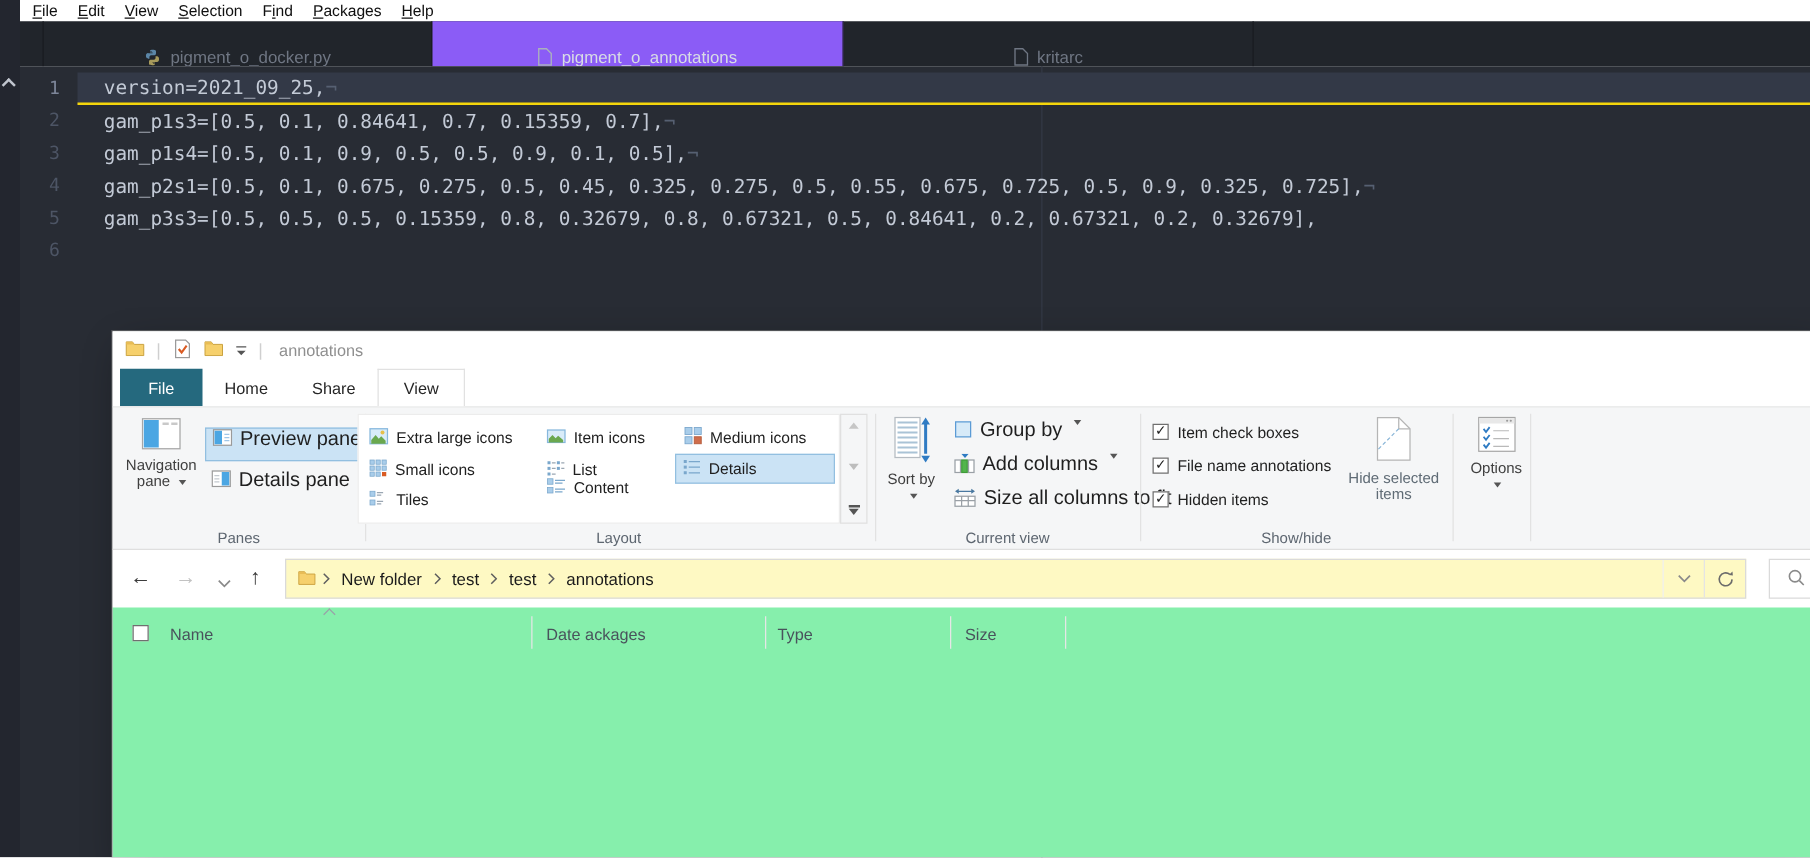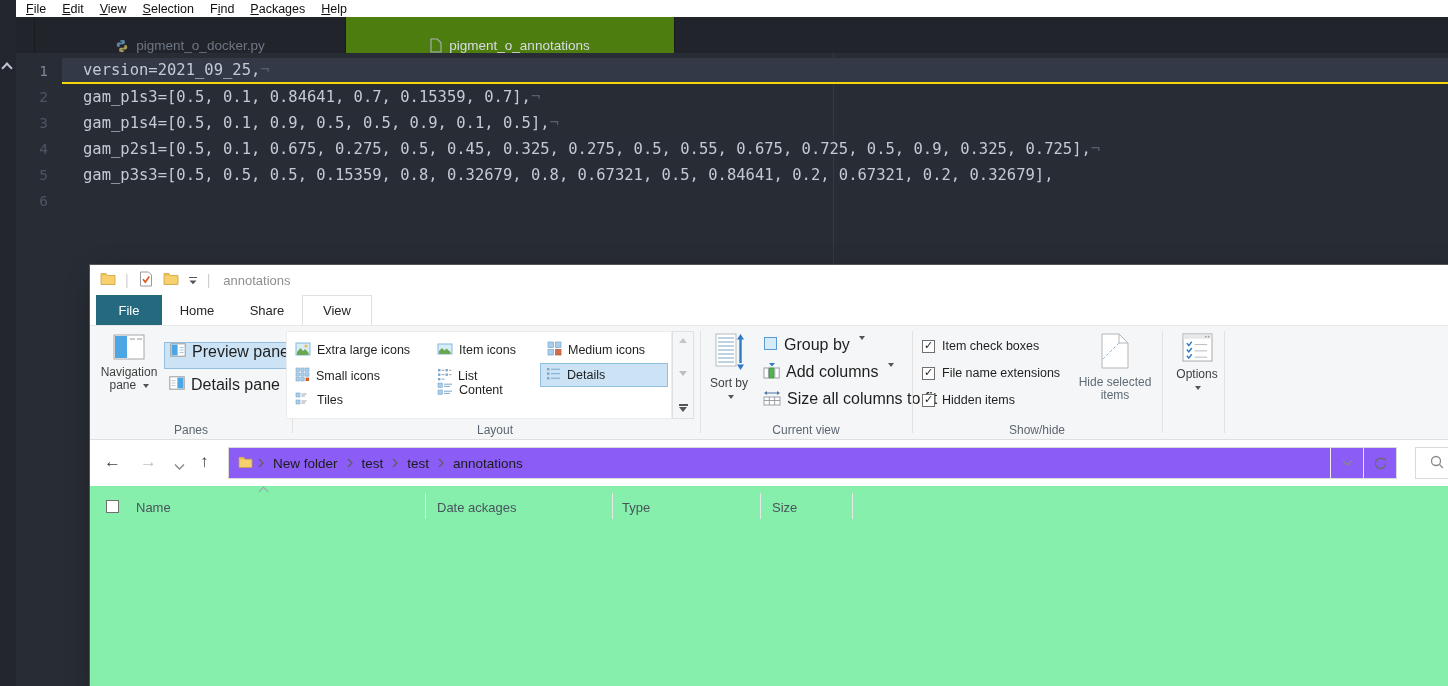--- a/index.html
+++ b/index.html
@@ -16,21 +16,21 @@
   .editor-window{position:absolute;left:16px;top:0;width:1432px;height:686px}
   .menubar{height:17px;background:#ffffff;display:flex;align-items:center;padding-left:2px;
            font-size:12.5px;color:#101010}
   .menu-item{padding:0 8px;cursor:default}
   .mn{text-decoration:underline}
   .tabbar{height:36px;background:#21252b;display:flex;align-items:stretch}
   .tab-spacer{width:19px;border-right:1px solid #181b20}
   .tab{display:flex;align-items:flex-end;justify-content:center;gap:7px;font-size:13.5px;
        color:#6f7683;border-right:1px solid #181b20}
   .tab.t1{width:311px}.tab.t2{width:329px}.tab.t3{width:328px}
-  .tab.active{background:#4d7c0f;color:#d8dce5}
+  .tab.active{background:#8b5cf6;color:#d8dce5}
   .tab-icon{display:inline-flex;align-items:center}
   .editor{position:absolute;left:0;top:53px;right:0;bottom:0;background:#282c34;
           font-family:"DejaVu Sans Mono",monospace;font-size:15.5px;color:#c3cad6}
   .wrap-guide{position:absolute;left:817px;top:0;bottom:0;width:1px;background:#333945}
   .gutter{position:absolute;left:0;top:5px;width:46px;text-align:right;
           color:#4d5565;font-size:14.5px}
   .gutter div{height:26px;line-height:26px;padding-right:14px}
   .gutter div.active{color:#7d8699}
   .code{position:absolute;left:46px;top:5px;right:0}
   .cl{height:26px;line-height:26px;padding-left:21px;white-space:pre;overflow:hidden}
@@ -70,28 +70,28 @@
           justify-content:space-between;padding:6px 0}
   .tri{width:0;height:0;border-left:4px solid transparent;border-right:4px solid transparent}
   .tri-up{border-bottom:5px solid #c6c6c6}
   .tri-down{border-top:5px solid #9a9a9a}
   .expand{display:flex;flex-direction:column;align-items:center;gap:1px}
   .expand .bar{width:9px;height:2px;background:#555}
   .expand .tri-down{border-top-color:#555}
   .cbx{display:inline-block;width:13px;height:13px;border:1px solid #6f6f6f;background:#fff;position:relative;flex:none}
   .cbx.checked::after{content:"✓";font-family:"DejaVu Sans",sans-serif;font-size:11px;font-weight:bold;
                       color:#1c1c1c;position:absolute;left:1px;top:-2px}
-  .chk-item{position:absolute;display:flex;align-items:flex-end;gap:7px;font-size:12.5px;color:#1f1f1f}
+  .chk-item{position:absolute;display:flex;align-items:flex-start;gap:7px;font-size:12.5px;color:#1f1f1f}
   .dim-label{color:#5f6b75}
 
   .x-address{position:absolute;top:175px;left:0;right:0;height:46px;background:#fff}
   .navbtn{position:absolute;top:10px;font-size:17px;line-height:24px;color:#3c3c3c}
   .navbtn.disabled{color:#c2c2c2}
   .addr-box{position:absolute;left:138px;top:7px;width:1169px;height:32px;border:1px solid #dadada;
-            display:flex;align-items:center;background:#8b5cf6}
+            display:flex;align-items:center;background:#fef9c3}
   .crumb{font-size:13.5px;color:#1b1b1b;padding:0 4px}
   .bc-chev{display:inline-flex;padding:0 5px}
   .addr-right{margin-left:auto;display:flex;height:100%}
   .addr-seg{width:33px;display:flex;align-items:center;justify-content:center;border-left:1px solid #e4e4e4}
   .search-box{position:absolute;left:1325px;top:7px;width:140px;height:32px;border:1px solid #dadada;
               display:flex;align-items:center;padding-left:13px;background:#fff}
 
   .x-list{position:absolute;top:221px;left:0;right:0;bottom:0;background:#86efac}
   .hdr{position:absolute;top:7px;height:28px;display:flex;align-items:center;font-size:13px;color:#49535c}
   .colsep{position:absolute;top:7px;height:26px;width:1px;background:#e6e6e6}
@@ -129,20 +129,28 @@
         </span>
         <span class="tab-label">pigment_o_docker.py</span>
       </div>
       <div class="tab t2 active">
         <span class="tab-icon">
           <svg width="12" height="15" viewBox="0 0 12 15">
               <path d="M1 1h6.2L11 4.8V14H1z" fill="none" stroke="#aab1bd" stroke-width="1.1"></path>
             </svg>
         </span>
         <span class="tab-label">pigment_o_annotations</span>
+      </div>
+      <div class="tab t3">
+        <span class="tab-icon">
+          <svg width="12" height="15" viewBox="0 0 12 15">
+              <path d="M1 1h6.2L11 4.8V14H1z" fill="none" stroke="#6f7683" stroke-width="1.1"></path>
+            </svg>
+        </span>
+        <span class="tab-label">kritarc</span>
       </div>
     </div>
 
     <div class="editor">
       <div class="wrap-guide"></div>
       <div class="gutter">
         <div class="active">1</div>
         <div>2</div>
         <div>3</div>
         <div>4</div>
@@ -364,21 +372,21 @@
       </div>
       <div class="glabel" style="left:610px;width:212px">Current view</div>
       <div class="gsep" style="left:822px"></div>
 
       <div class="chk-item" style="left:832px;top:13px">
         <span class="cbx checked"></span>
         <span>Item check boxes</span>
       </div>
       <div class="chk-item" style="left:832px;top:40px">
         <span class="cbx checked"></span>
-        <span>File name extensions</span>
+        <span>File name annotations</span>
       </div>
       <div class="chk-item" style="left:832px;top:67px">
         <span class="cbx checked"></span>
         <span>Hidden items</span>
       </div>
       <div class="bigbtn dim-label" style="left:986px;top:6px;width:78px">
         <span><svg width="30" height="38" viewBox="0 0 30 38">
               <path d="M2 2h17l9 9v25H2z" fill="#fff" stroke="#b5b5b5"></path>
               <path d="M19 2v9h9" fill="none" stroke="#b5b5b5"></path>
               <path d="M19 11 2 28" stroke="#8ab6d8" stroke-dasharray="3 2" fill="none"></path>

